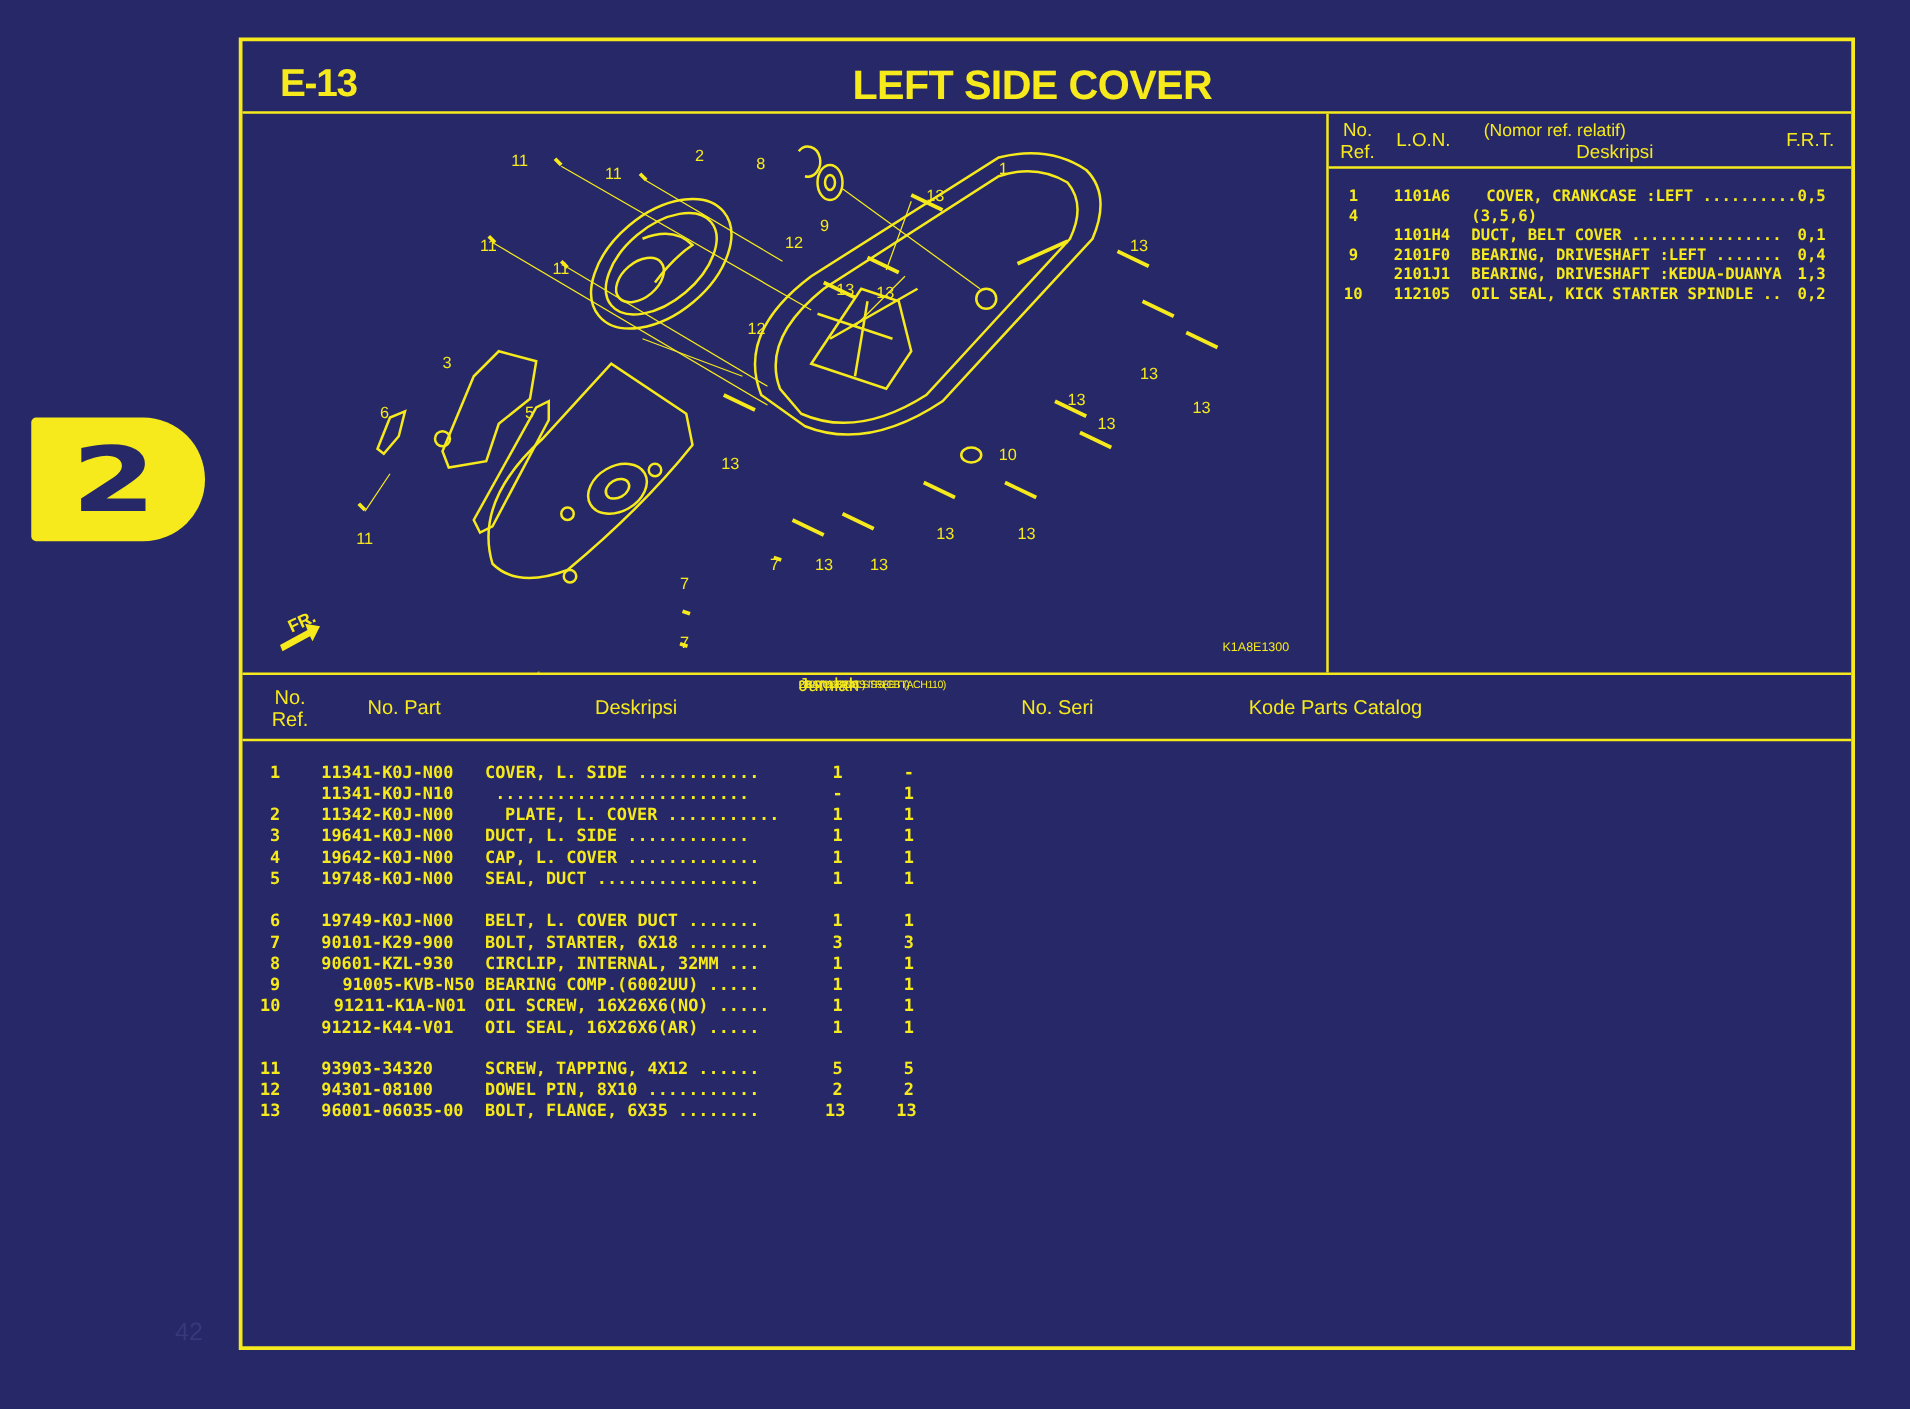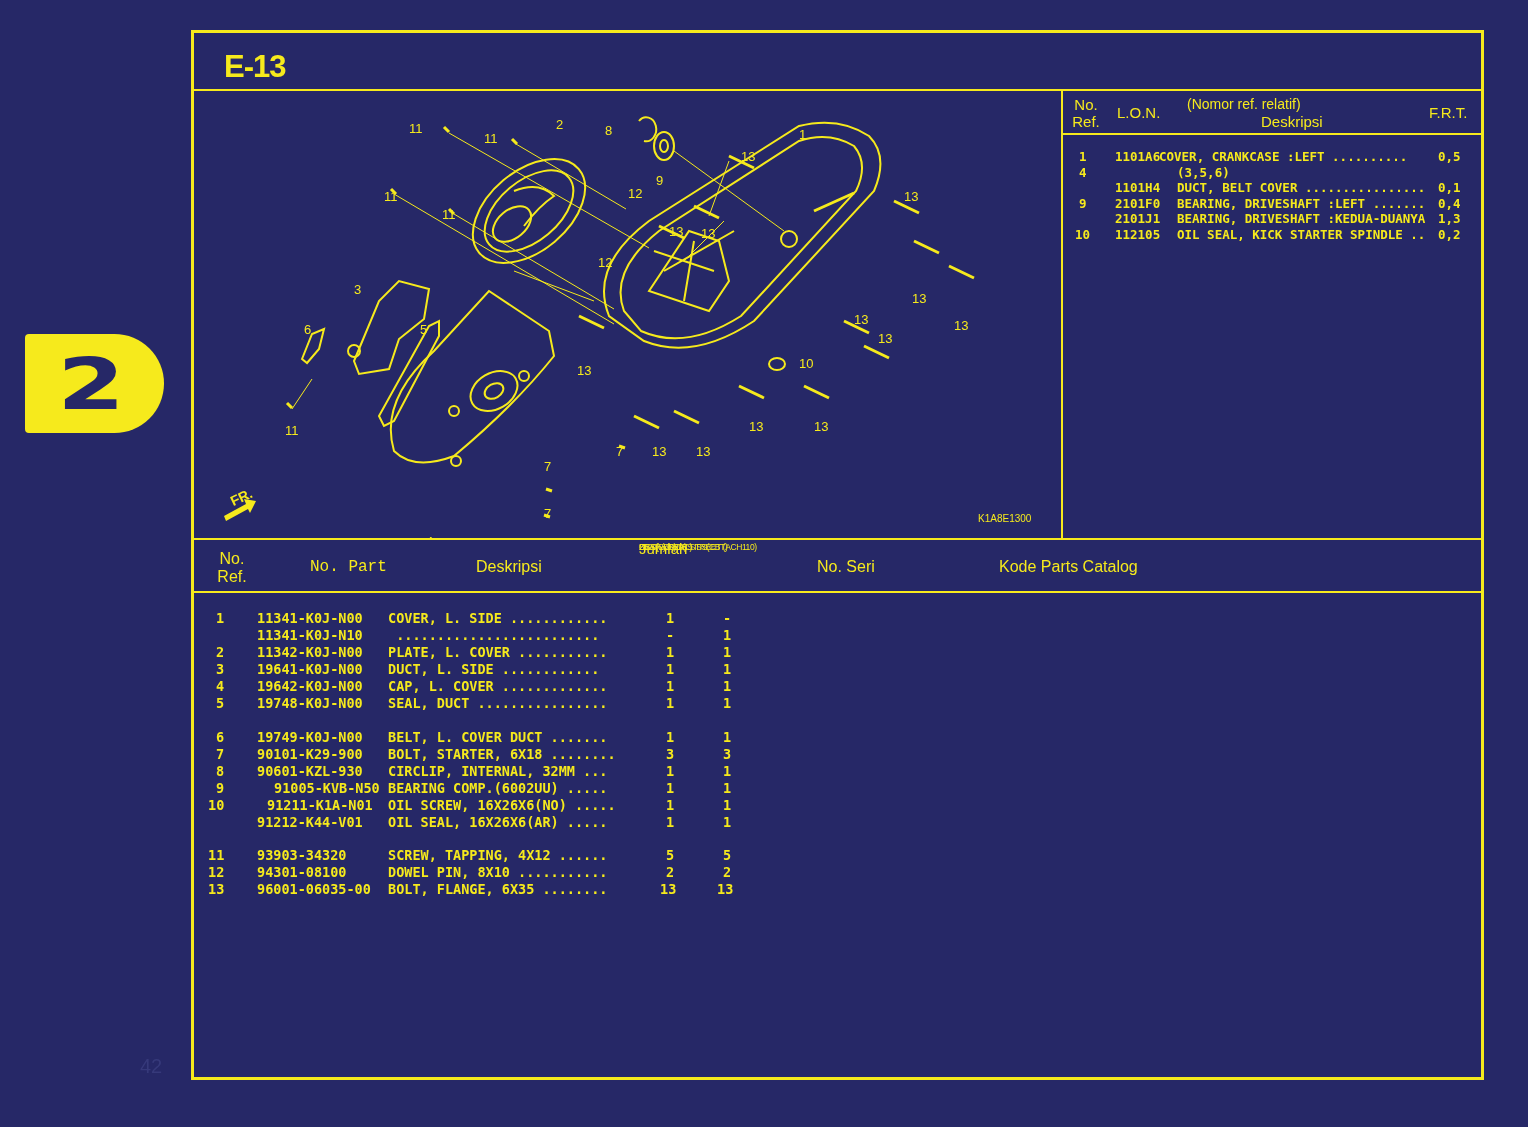--- a/index.html
+++ b/index.html
@@ -67,20 +67,21 @@
 
 <div class="section-tab">
   <span>2</span>
 </div>
 <div class="page-num">42</div>
 
 <div class="frame">
 
   <div class="title-bar">
     <div class="code">E-13</div>
+    <div class="title">LEFT SIDE COVER</div>
   </div>
 
   <div class="diagram">
     <svg width="867" height="447" viewBox="0 0 867 447" fill="none" stroke="#f6ea1c" stroke-width="2" font-family="Liberation Sans, sans-serif" font-size="13">
 
       <g>
         <ellipse cx="335" cy="120" rx="65" ry="40" transform="rotate(-40 335 120)"></ellipse>
         <ellipse cx="335" cy="120" rx="52" ry="30" transform="rotate(-40 335 120)"></ellipse>
         <ellipse cx="318" cy="133" rx="22" ry="14" transform="rotate(-40 318 133)"></ellipse>
         <path d="M320 100 q25 -10 40 5 q-15 10 -30 30"></path>
@@ -175,21 +176,21 @@
       <div style="left:6px;top:5px;width:34px;">No. Ref.</div>
       <div style="left:54px;top:13px;">L.O.N.</div>
       <div style="left:124px;top:5px;font-size:14px;">(Nomor ref. relatif)</div>
       <div style="left:198px;top:22px;">Deskripsi</div>
       <div style="left:366px;top:13px;">F.R.T.</div>
     </div>
     <div class="frt-body">
       <div class="frt-row">
         <span style="left:16px">1</span>
         <span style="left:52px">1101A6</span>
-        <span style="left:96px">COVER, CRANKCASE :LEFT ..........</span>
+        <span style="left:126px">COVER, CRANKCASE :LEFT ..........</span>
         <span style="left:375px">0,5</span>
       </div>
       <div class="frt-row">
         <span style="left:16px">4</span>
         <span style="left:52px"></span>
         <span style="left:114px">(3,5,6)</span>
         <span style="left:375px"></span>
       </div>
       <div class="frt-row">
         <span style="left:16px"></span>
@@ -213,21 +214,21 @@
         <span style="left:12px">10</span>
         <span style="left:52px">112105</span>
         <span style="left:114px">OIL SEAL, KICK STARTER SPINDLE ..</span>
         <span style="left:375px">0,2</span>
       </div>
     </div>
   </div>
 
   <div class="parts-head">
     <div style="left:20px;top:10px;width:36px;text-align:center;">No. Ref.</div>
-    <div style="left:116px;top:18px;font-family:Liberation Mono, monospace;">No. Part</div>
+    <div style="left:100px;top:18px;">No. Part</div>
     <div style="left:282px;top:18px;">Deskripsi</div>
     <div class="qty-head">
       <div class="t">Jumlah</div>
       <div class="s">BEAT &amp; BEAT STREET (ACH110)</div>
       <div class="s" style="display:flex;justify-content:space-around;">
         <span>CBS(CBF)</span>
         <span>CBS ISS(CBT)</span>
       </div>
       <div class="s" style="display:flex;justify-content:space-around;">
         <span>2020(L)</span>
@@ -249,21 +250,21 @@
     <div class="prow">
         <span style="left:22px"></span>
         <span style="left:63px">11341-K0J-N10</span>
         <span style="left:194px"> .........................</span>
         <span style="left:472px">-</span>
         <span style="left:529px">1</span>
       </div>
     <div class="prow">
         <span style="left:22px">2</span>
         <span style="left:63px">11342-K0J-N00</span>
-        <span style="left:194px">PLATE, L. COVER ...........</span>
+        <span style="left:210px">PLATE, L. COVER ...........</span>
         <span style="left:472px">1</span>
         <span style="left:529px">1</span>
       </div>
     <div class="prow">
         <span style="left:22px">3</span>
         <span style="left:63px">19641-K0J-N00</span>
         <span style="left:194px">DUCT, L. SIDE ............</span>
         <span style="left:472px">1</span>
         <span style="left:529px">1</span>
       </div>

